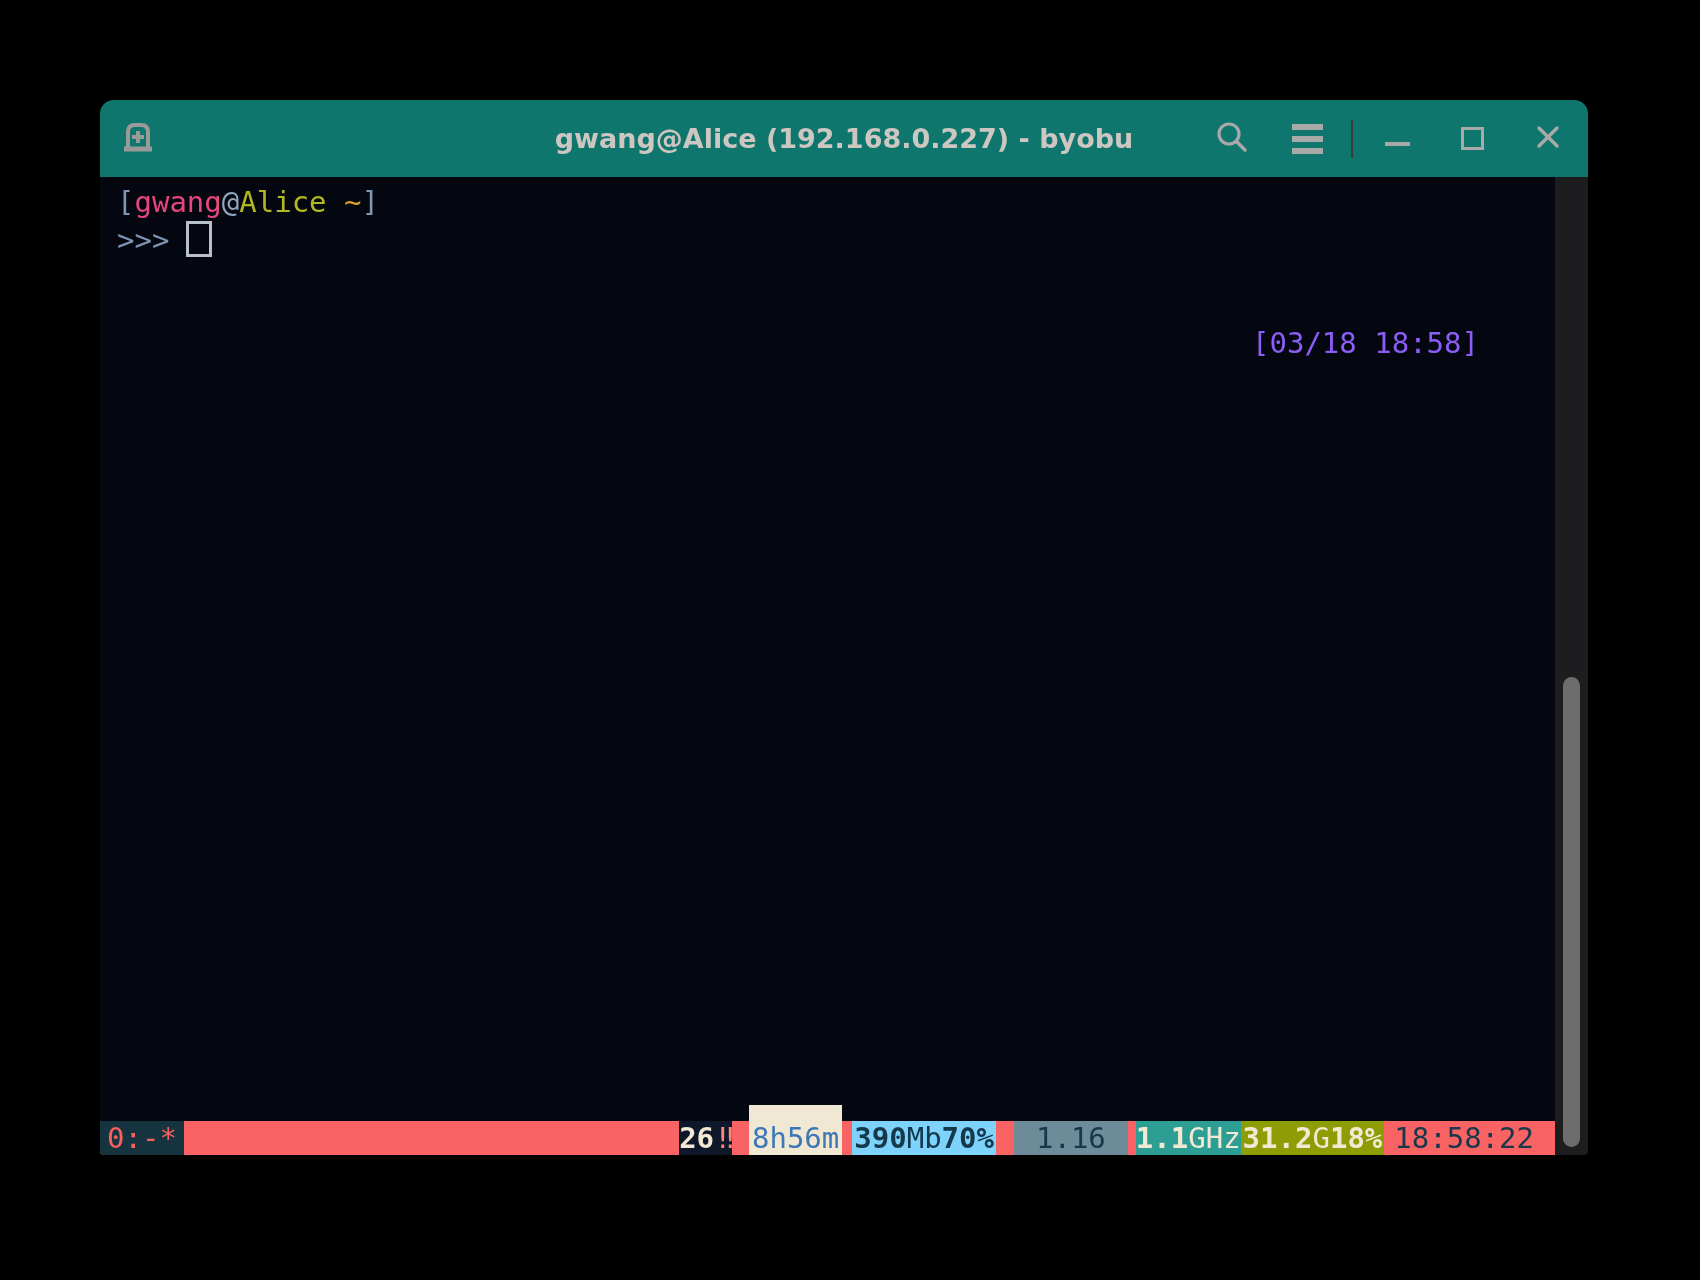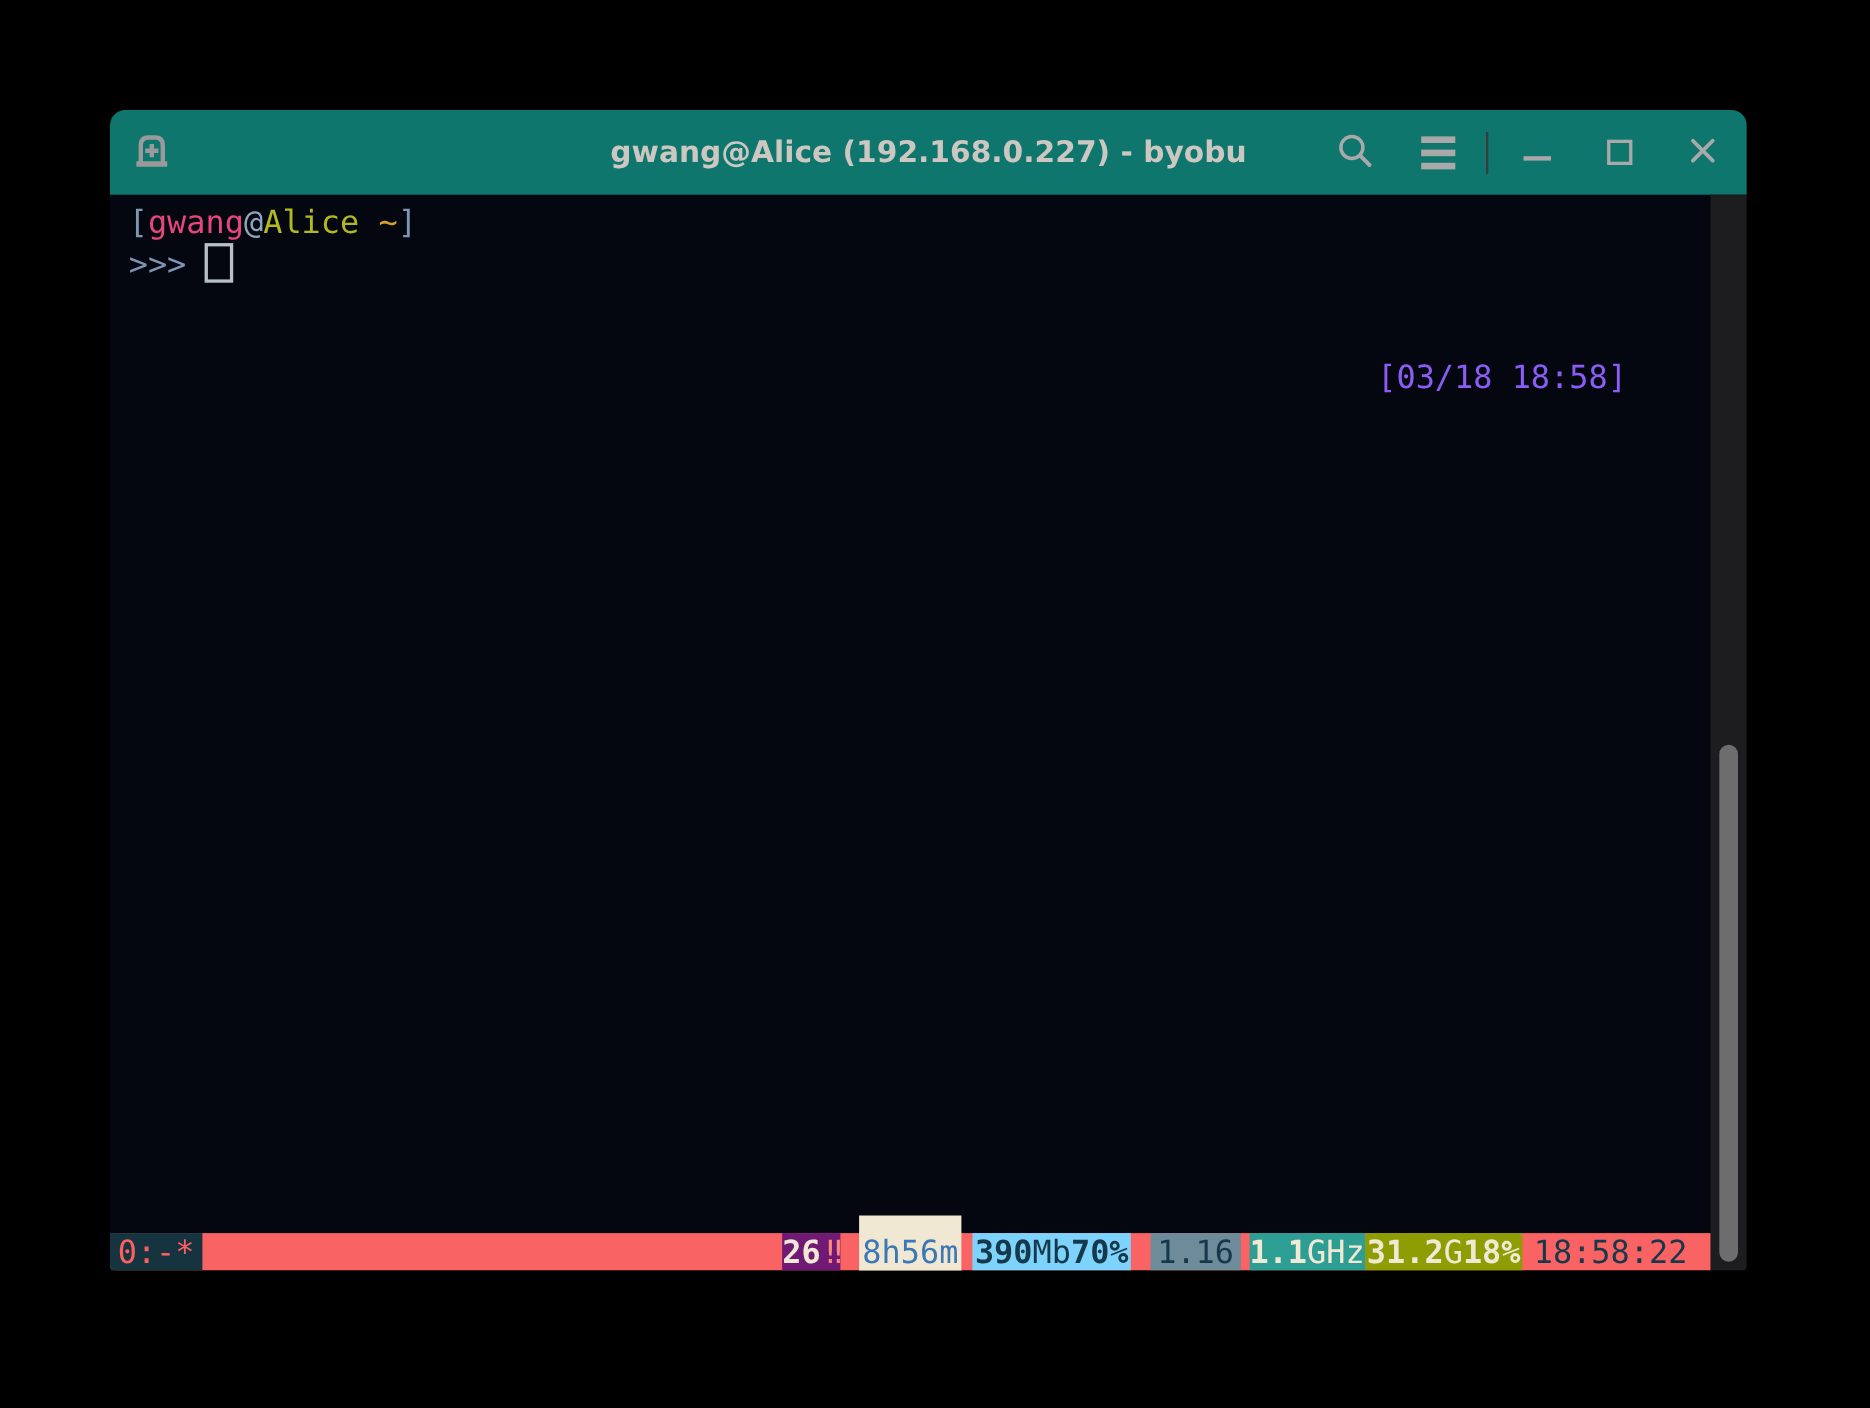--- a/index.html
+++ b/index.html
@@ -51,25 +51,25 @@
          border-radius:9px;background:#6d6d6d;cursor:grab;}
 
   
   .statusbar{position:absolute;left:0;right:33px;bottom:0;height:34px;background:#fa6363;
              display:flex;align-items:center;
              font-family:"DejaVu Sans Mono",monospace;font-size:29px;line-height:34px;
              white-space:pre;}
   .seg{height:34px;display:inline-block;}
   .seg-session{background:#16343f;color:#fa6060;padding:0 7px;}
   .spacer{flex:1;}
-  .seg-updates{background:#701a75;color:#f2e9d4;font-weight:bold;}
+  .seg-updates{background:#0f172a;color:#f2e9d4;font-weight:bold;}
   .updates-mark{color:#f9897c;font-weight:normal;letter-spacing:-10px;margin-right:3px;}
   .seg-uptime{margin-left:17px;background:#f0e8d3;color:#3b78b5;padding:16px 3px;}
   .seg-mem{margin-left:10px;background:#7dd3fc;color:#15394b;padding:0 2px;}
-  .seg-load{margin-left:18px;background:#6e8b99;color:#15394b;padding:0 6px;}
+  .seg-load{margin-left:18px;background:#6e8b99;color:#15394b;padding:0 22px;}
   .seg-cpu{margin-left:8px;background:#2d9e94;color:#f2e9d4;}
   .seg-disk{background:#8f9d05;color:#f2e9d4;padding:0 2px;}
   .seg-time{margin-left:10px;color:#16384a;padding-right:21px;}
   .b{font-weight:bold;}
 </style>
 </head>
 <body>
 
 <div class="window">
 

